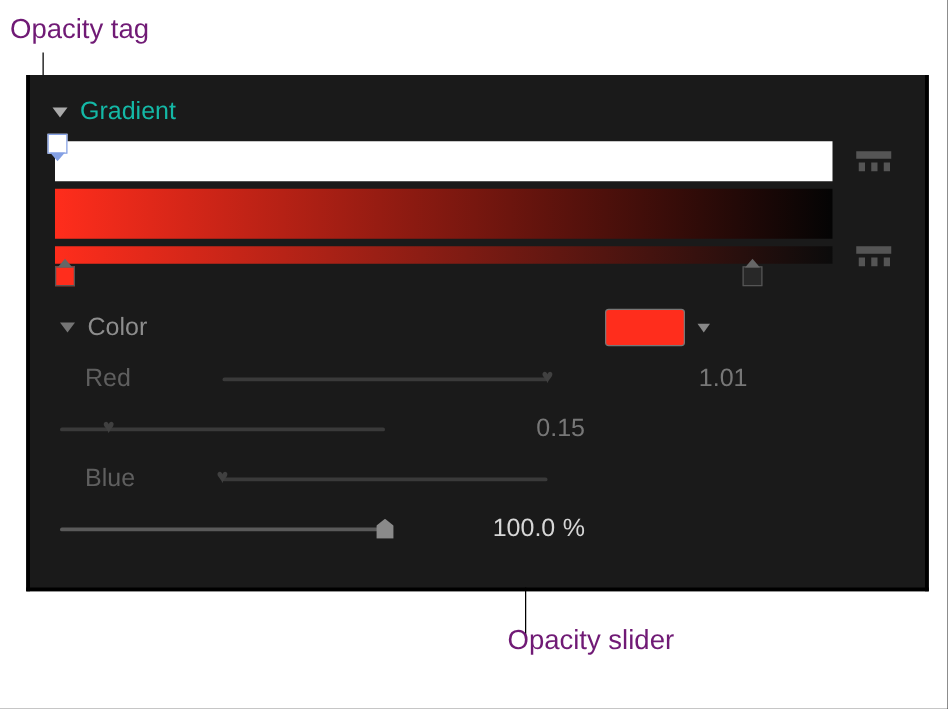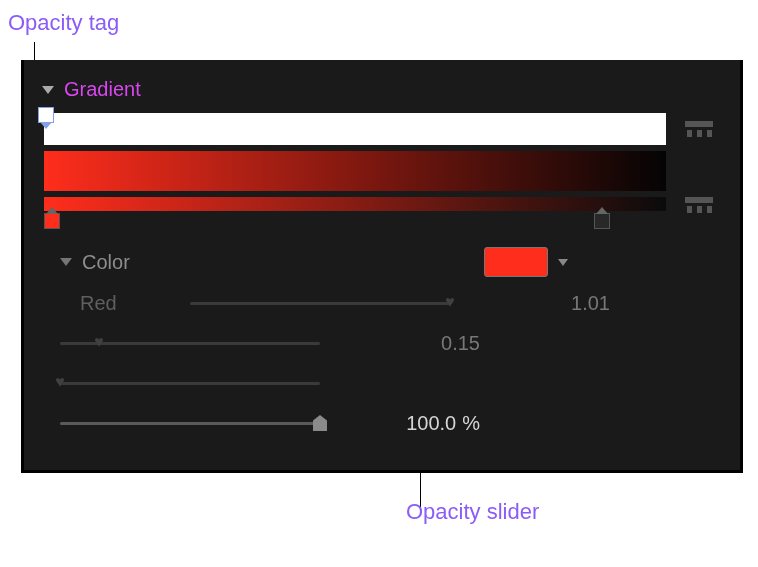--- a/index.html
+++ b/index.html
@@ -7,21 +7,21 @@
       padding: 0;
       background: #fff;
       font-family: -apple-system, "Helvetica Neue", Arial, sans-serif;
       width: 758px;
       height: 567px;
       position: relative;
     }
     .annotation {
       position: absolute;
       font-size: 22px;
-      color: #8b5cf6;
+      color: #701a75;
     }
     .annotation-top { left: 8px; top: 10px; }
     .line-top {
       position: absolute;
       left: 34px;
       top: 42px;
       width: 1px;
       height: 78px;
       background: #000;
     }
@@ -33,21 +33,21 @@
       height: 410px;
       background: #1a1a1a;
       border-left: 3px solid #000;
       border-right: 3px solid #000;
       border-bottom: 3px solid #000;
     }
     .section-header {
       display: flex;
       align-items: center;
       padding: 18px 18px 12px 18px;
-      color: #d946ef;
+      color: #14b8a6;
       font-size: 20px;
     }
     .disclosure {
       width: 0;
       height: 0;
       border-left: 6px solid transparent;
       border-right: 6px solid transparent;
       border-top: 8px solid #aaa;
       margin-right: 10px;
     }
@@ -126,21 +126,21 @@
       left: 1px;
       width: 0;
       height: 0;
       border-left: 6px solid transparent;
       border-right: 6px solid transparent;
       border-bottom: 7px solid #666;
     }
     .ct-left { left: 0; background: #ff2d1c; }
     .ct-right { right: 56px; background: #282828; }
     .color-section {
-      padding: 8px 20px 0 36px;
+      padding: 8px 20px 0 24px;
     }
     .color-header {
       display: flex;
       align-items: center;
       color: #8d8d8d;
       font-size: 20px;
       padding: 6px 0;
     }
     .color-header .disclosure { border-top-color: #757575; }
     .color-header .spacer { flex: 1; }
@@ -291,20 +291,21 @@
 
     <div class="param-row">
       <div class="p-slider-wrap">
         <div class="p-track"></div>
         <span class="heart" style="left:15%">♥</span>
       </div>
       <div class="p-value">0.15</div>
     </div>
 
     <div class="param-row">
+      <div class="p-label">Blue</div>
       <div class="p-slider-wrap">
         <div class="p-track"></div>
         <span class="heart" style="left:0%">♥</span>
       </div>
     </div>
 
     <div class="param-row active">
       <div class="p-slider-wrap">
         <div class="p-track active"></div>
         <div class="thumb" style="left:100%"></div>

